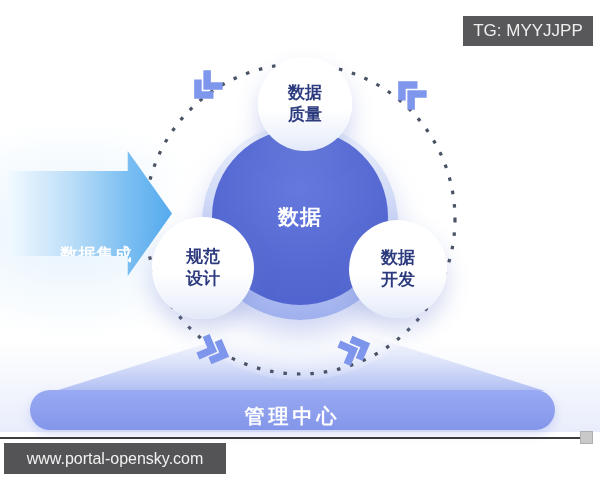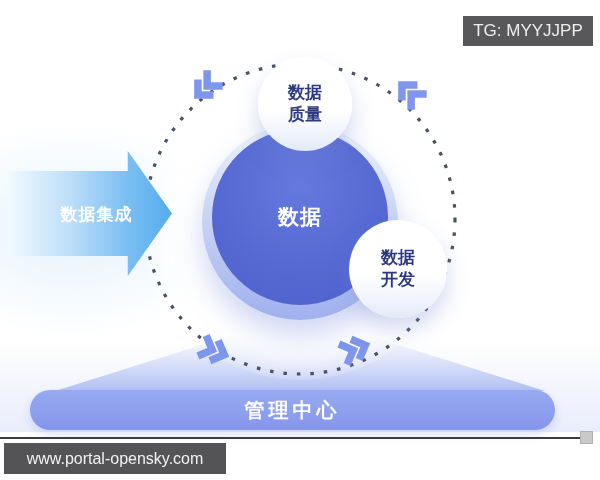--- a/index.html
+++ b/index.html
@@ -37,21 +37,21 @@
   }
   .arrow-out{
     left:422px;top:152px;width:162px;height:123px;
     clip-path:polygon(0 16%, 65% 16%, 65% 0, 100% 50%, 65% 100%, 65% 84%, 0 84%);
     background:linear-gradient(90deg, #eafaf4 0%, #a2e6ce 38%, #4fd0a5 72%, #27c28e 100%);
   }
   .arrow-label{
     position:absolute;top:50%;transform:translateY(-50%);
     color:#ffffff;font-size:17px;font-weight:700;text-align:center;letter-spacing:1px;white-space:nowrap;
   }
-  .arrow-in .arrow-label{left:18%;width:72%;}
+  .arrow-in .arrow-label{left:18%;width:72%;margin-top:40px;}
   .arrow-out .arrow-label{left:22%;width:68%;}
   
   .ring{
     position:absolute;left:202px;top:124px;width:196px;height:196px;border-radius:50%;
     background:linear-gradient(180deg, #eef2fc 0%, #cfd9f6 40%, #9fb0ee 100%);
     box-shadow:0 16px 28px rgba(120,140,220,0.35);
   }
   .core{
     position:absolute;left:212px;top:129px;width:176px;height:176px;border-radius:50%;
     background:radial-gradient(circle at 50% 32%, #6579de 0%, #5568d2 60%, #4d60cc 100%);
@@ -67,21 +67,21 @@
   }
   .bubble-top{left:258px;top:57px;width:94px;height:94px;}
   .bubble-left{left:152px;top:217px;width:102px;height:102px;}
   .bubble-right{left:349px;top:220px;width:98px;height:98px;}
   .bubble-line{color:#2c3a7e;font-weight:700;font-size:17px;line-height:1.3;white-space:nowrap;}
   
   .pill{
     position:absolute;left:30px;top:390px;width:525px;height:40px;border-radius:20px;
     background:linear-gradient(180deg,#99a9f2 0%,#8496ea 100%);
     box-shadow:0 4px 10px rgba(130,148,234,0.3);
-    display:flex;align-items:center;justify-content:center;
+    display:flex;align-items:flex-end;justify-content:center;
   }
   .pill-label{color:#ffffff;font-weight:700;font-size:20px;letter-spacing:4px;white-space:nowrap;}
   
   .badge{
     position:absolute;background:#58585a;color:#eeeeee;
     display:flex;align-items:center;justify-content:center;white-space:nowrap;
   }
   .badge-tg{left:463px;top:8px;width:130px;height:30px;font-size:17px;margin-top:8px;}
   .badge-site{left:4px;top:443px;width:222px;height:31px;font-size:16px;background:#545457;color:#f2f2f2;}
   
@@ -127,20 +127,24 @@
 
   <div class="ring"></div>
   <div class="core">
     <div class="core-line">数据</div>
   </div>
 
   <div class="bubble bubble-top">
     <div class="bubble-line">数据</div>
     <div class="bubble-line">质量</div>
   </div>
+  <div class="bubble bubble-left">
+    <div class="bubble-line">规范</div>
+    <div class="bubble-line">设计</div>
+  </div>
   <div class="bubble bubble-right">
     <div class="bubble-line">数据</div>
     <div class="bubble-line">开发</div>
   </div>
 
   <div class="pill">
     <div class="pill-label">管理中心</div>
   </div>
 
   <div class="rule"></div>

